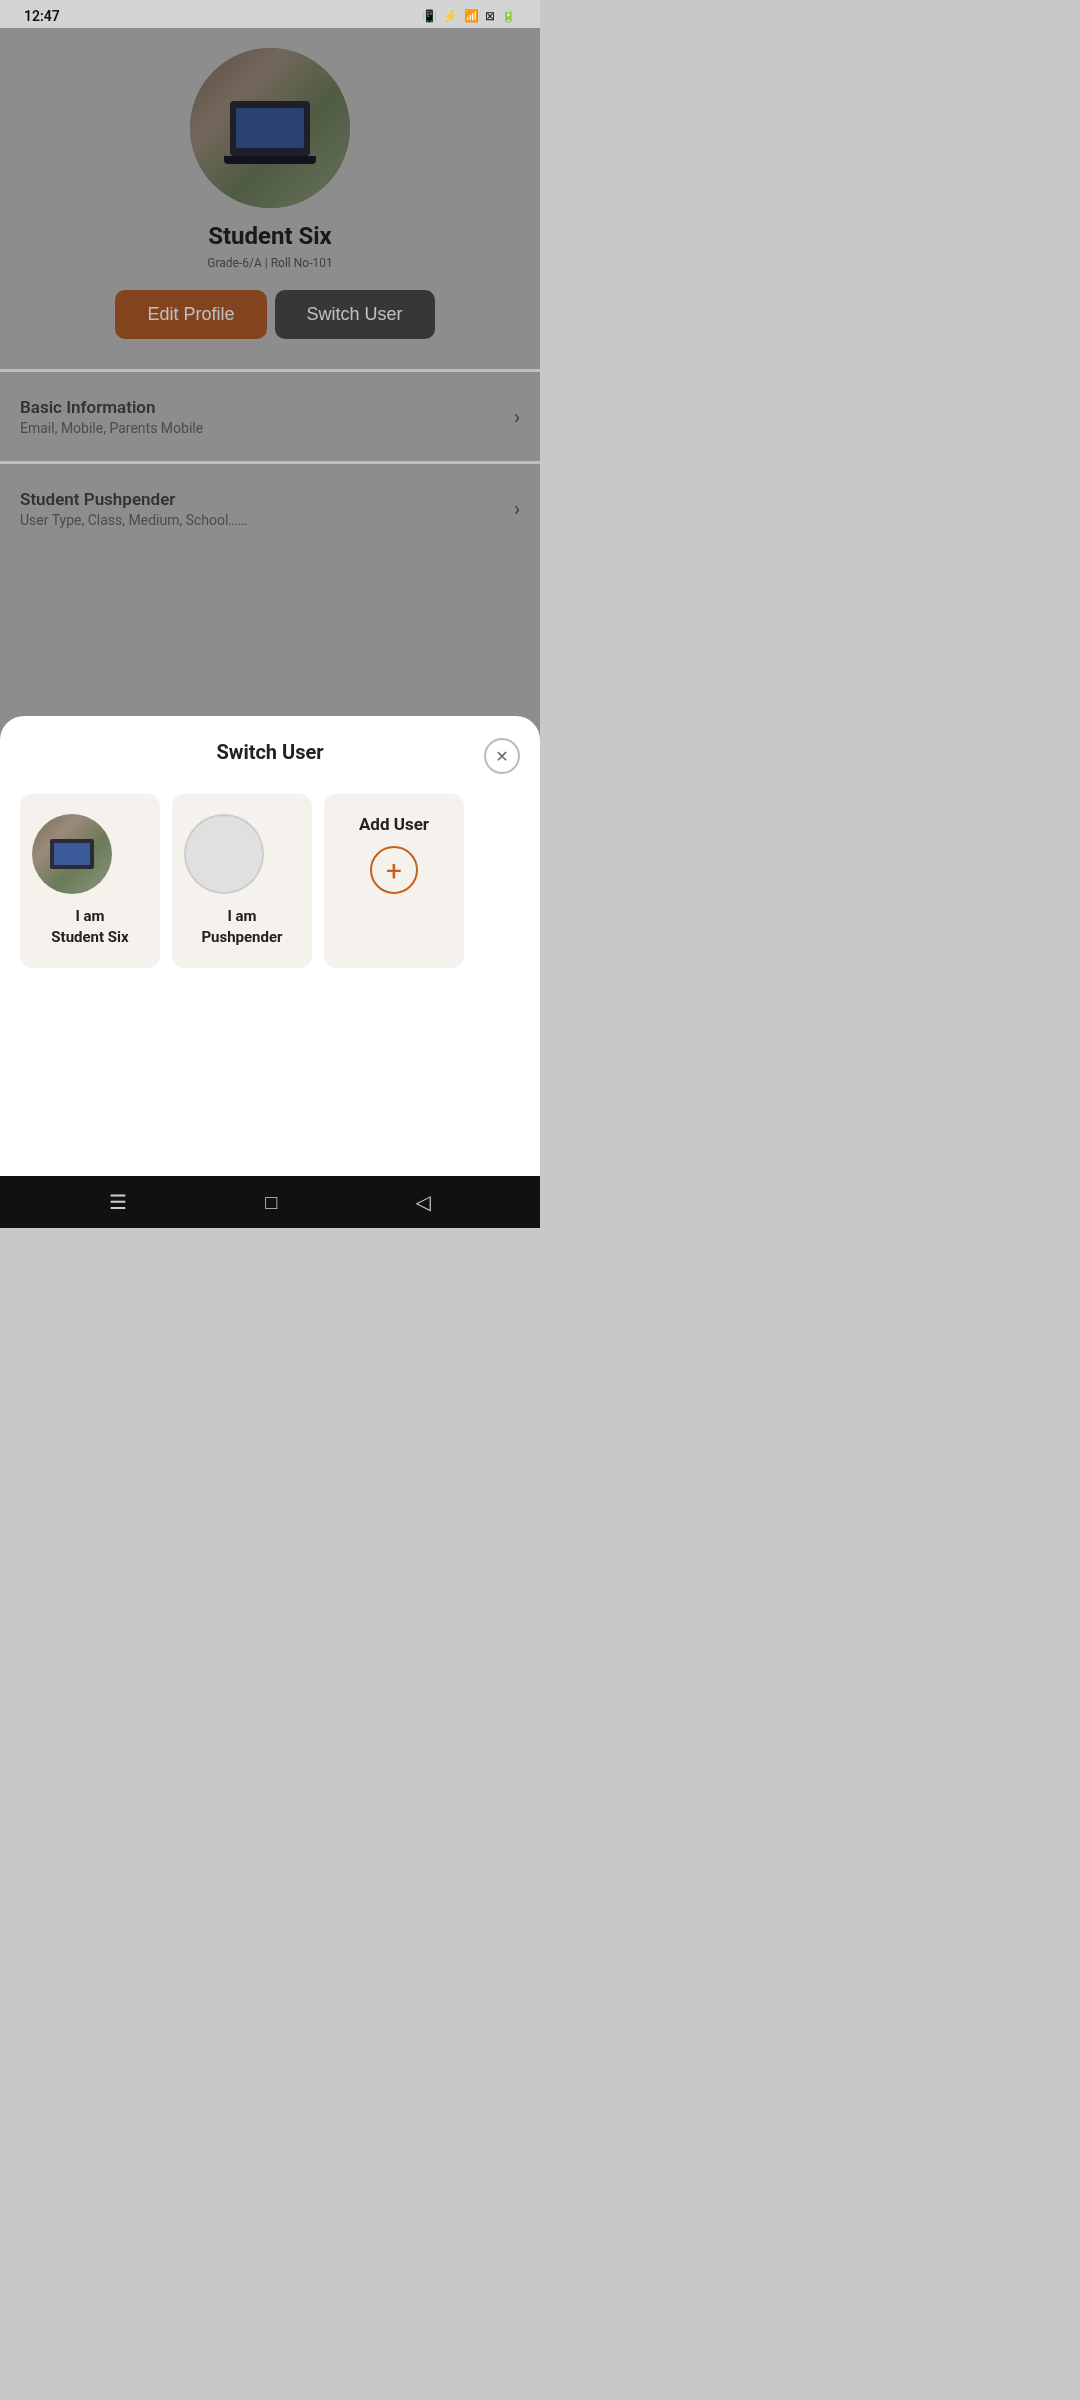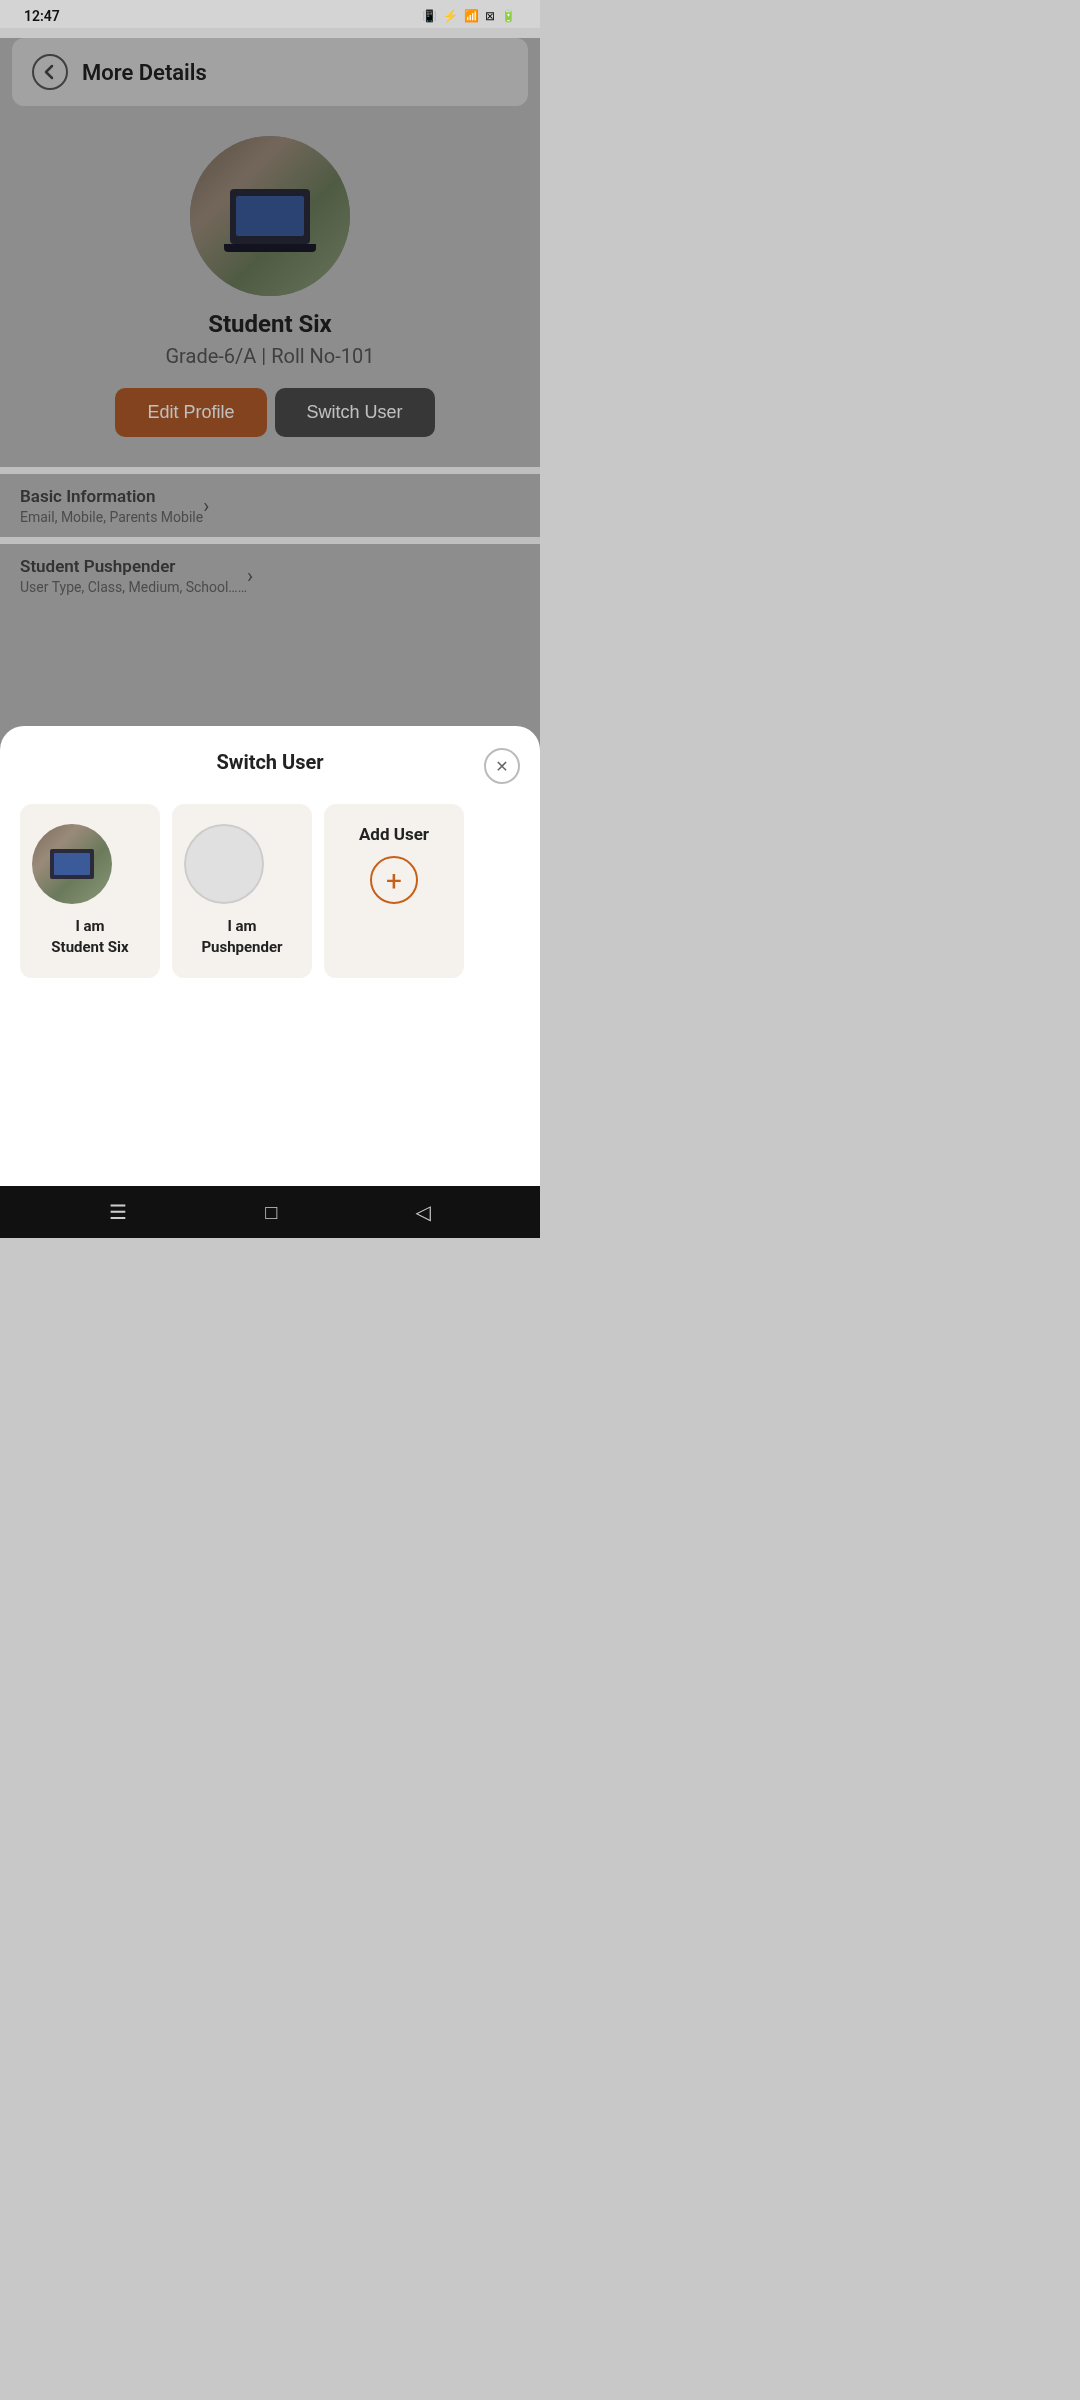--- a/index.html
+++ b/index.html
@@ -127,21 +127,21 @@
       border-radius: 0 0 4px 4px;
     }
 
     .student-name {
       font-size: 24px;
       font-weight: 700;
       color: #222;
       margin-bottom: 6px;
     }
     .student-info {
-      font-size: 20px;
+      font-size: 12px;
       color: #555;
       margin-bottom: 20px;
     }
 
     
     .action-buttons {
       display: flex;
       gap: 8px;
       margin-bottom: 20px;
       margin-left: 10px;
@@ -163,24 +163,24 @@
       border-radius: 10px;
       padding: 14px 32px;
       font-size: 18px;
       font-weight: 500;
       cursor: pointer;
     }
 
     
     .info-section {
       width: 100%;
-      padding: 12px 20px;
-      border-top: 7px solid #ffffff;
-      display: flex;
-      justify-content: flex-start;
+      padding: 25px 20px;
+      border-top: 3px solid #ffffff;
+      display: flex;
+      justify-content: space-between;
       align-items: center;
       cursor: pointer;
     }
     .info-section-content .section-title {
       font-size: 17px;
       font-weight: 600;
       color: #444;
       margin-bottom: 3px;
     }
     .info-section-content .section-sub {
@@ -363,28 +363,20 @@
     <span>📳</span>
     <span>⚡</span>
     <span>📶</span>
     <span>⊠</span>
     <span>🔋</span>
   </div>
 </div>
 
 <div class="main-content" style="position:relative; min-height:1148px;">
 
-  <div class="header">
-    <div class="back-btn">
-      <svg viewBox="0 0 16 16" fill="none" stroke="#444" stroke-width="2.5" stroke-linecap="round" stroke-linejoin="round">
-        <polyline points="10,2 4,8 10,14"></polyline>
-      </svg>
-    </div>
-    <span class="header-title">More Details</span>
-  </div>
 
   <div class="profile-section">
     <div class="avatar-circle">
       <div class="avatar-canvas">
         <div class="laptop-shape">
           <div class="laptop-screen"></div>
           <div class="laptop-base"></div>
         </div>
       </div>
     </div>

